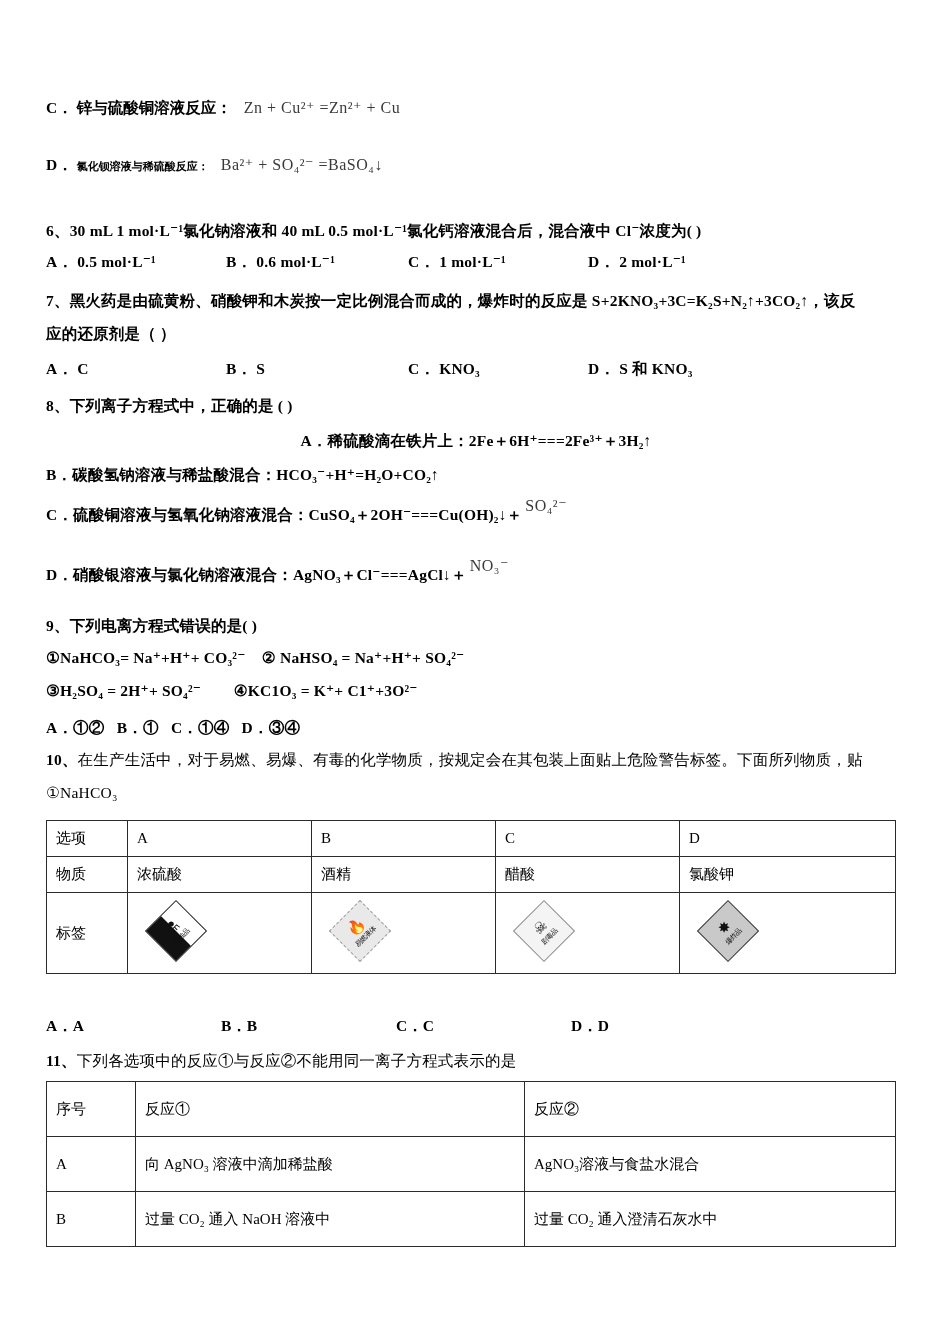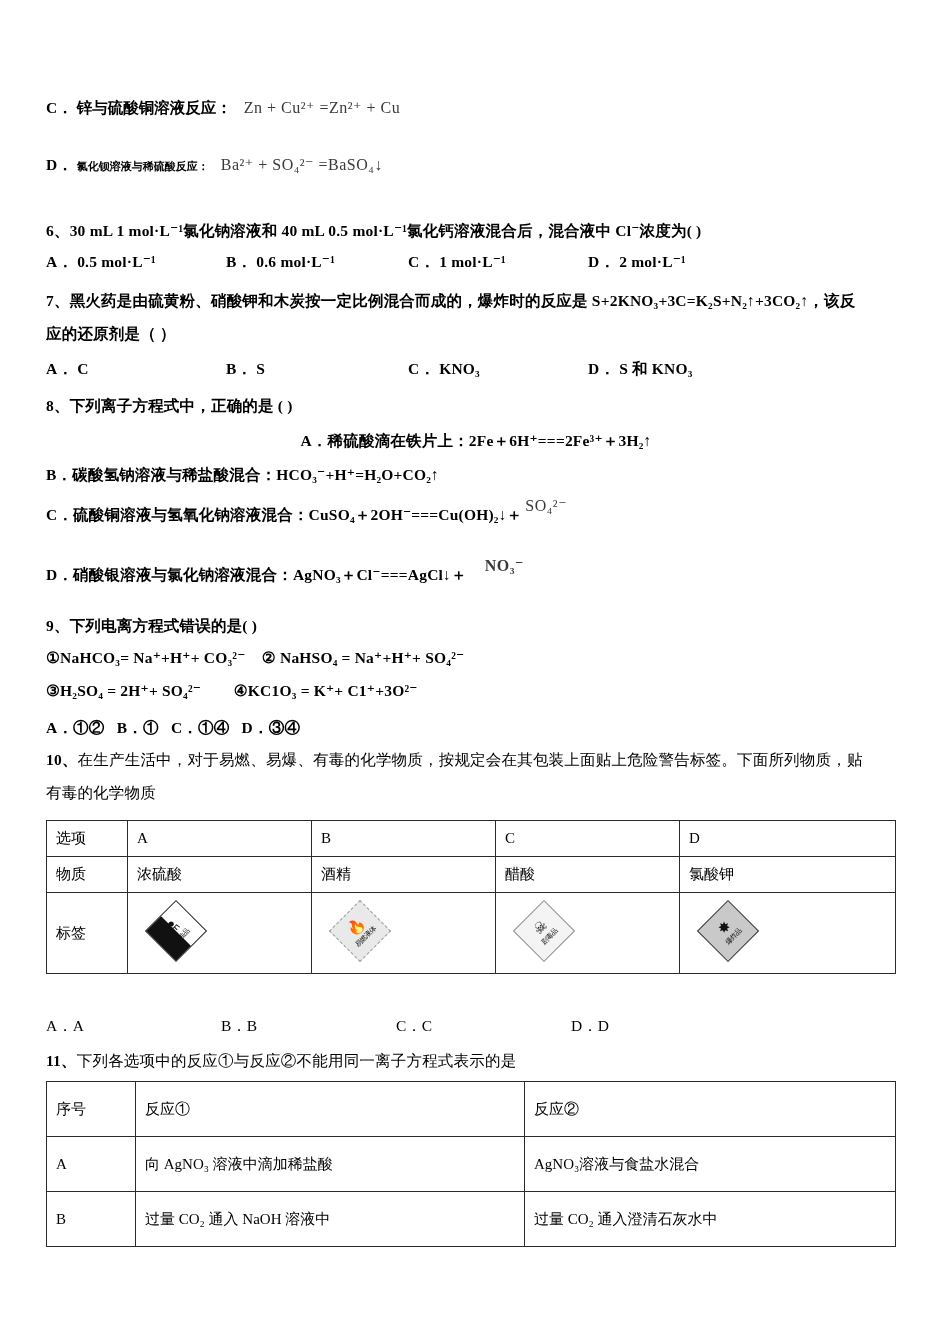--- a/index.html
+++ b/index.html
@@ -129,21 +129,21 @@
   }
   
   .diamond.corrosive .half {
     position: absolute;
     left: 0; bottom: 0;
     width: 100%; height: 50%;
     background: #111;
   }
 
   .answers {
-    font-weight: normal;
+    font-weight: bold;
     font-size: 15.5px;
   }
   .answers span.slot { display: inline-block; }
 </style>
 </head>
 <body>
 
 <div class="page">
   <div class="content">
 
@@ -180,34 +180,34 @@
     <div class="abs line bold" style="left:0px; top:429px; width:860px;text-align:center;">
       <span>A．</span><span>稀硫酸滴在铁片上：2Fe＋6H⁺===2Fe³⁺＋3H₂↑</span>
     </div>
     <div class="abs line bold" style="left:0px; top:463px; width:860px;">
       <span>B．</span><span>碳酸氢钠溶液与稀盐酸混合：HCO₃⁻+H⁺=H₂O+CO₂↑</span>
     </div>
     <div class="abs line bold" style="left:0px; top:503px; width:860px;">
       <span>C．</span><span>硫酸铜溶液与氢氧化钠溶液混合：CuSO₄＋2OH⁻===Cu(OH)₂↓＋</span><span class="eqimg" style="position:relative; top:-9px; margin-left:3px;">SO₄²⁻</span>
     </div>
     <div class="abs line bold" style="left:0px; top:563px; width:860px;">
-      <span>D．</span><span>硝酸银溶液与氯化钠溶液混合：AgNO₃＋Cl⁻===AgCl↓＋</span><span class="eqimg" style="position:relative; top:-9px; margin-left:18px;font-weight:bold;">NO₃⁻</span>
+      <span>D．</span><span>硝酸银溶液与氯化钠溶液混合：AgNO₃＋Cl⁻===AgCl↓＋</span><span class="eqimg" style="position:relative; top:-9px; margin-left:3px;">NO₃⁻</span>
     </div>
 
     <div class="abs line" style="left:0px; top:614px; width:860px;">
       <span class="qnum">9、</span><span class="bold">下列电离方程式错误的是(  )</span>
     </div>
     <div class="abs line bold" style="left:0px; top:646px; width:860px; white-space:pre;">①NaHCO₃= Na⁺+H⁺+ CO₃²⁻    ② NaHSO₄ = Na⁺+H⁺+ SO₄²⁻</div>
     <div class="abs line bold" style="left:0px; top:679px; width:860px; white-space:pre;">③H₂SO₄ = 2H⁺+ SO₄²⁻        ④KC1O₃ = K⁺+ C1⁺+3O²⁻</div>
     <div class="abs line bold" style="left:0px; top:716px; width:860px; white-space:pre;">A．①②   B．①   C．①④   D．③④</div>
 
     <div class="abs line" style="left:0px; top:748px; width:880px;">
       <span class="qnum">10、</span><span>在生产生活中，对于易燃、易爆、有毒的化学物质，按规定会在其包装上面贴上危险警告标签。下面所列物质，贴</span>
     </div>
-    <div class="abs line" style="left:0px; top:781px; width:860px;">有毒的化学物质</div>
+    <div class="abs line" style="left:0px; top:781px; width:860px;">①NaHCO₃</div>
 
     <div class="abs" style="left:0px; top:820px;">
       <table class="grid t1">
         <tbody>
             <tr class="row-h">
           <td class="c-opt">选项</td>
           <td>A</td>
           <td>B</td>
           <td>C</td>
           <td class="c-d">D</td>

